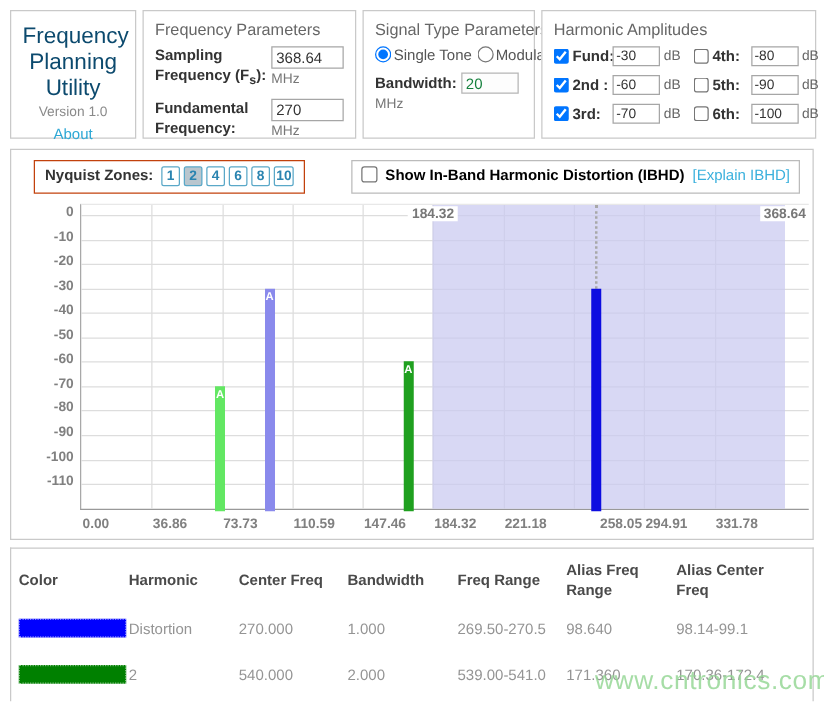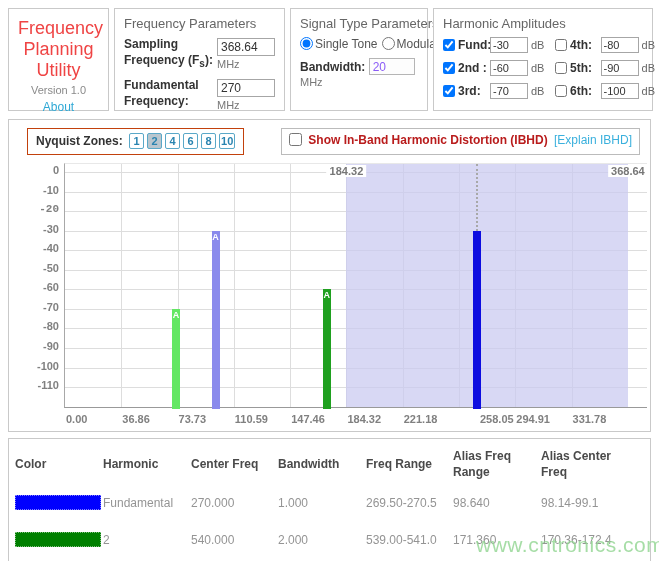--- a/index.html
+++ b/index.html
@@ -2,37 +2,37 @@
 <html><head>
 <meta charset="utf-8">
 <style>
   * { margin:0; padding:0; box-sizing:border-box; }
   html,body { width:659px; height:563px; background:#fff; overflow:hidden;
     font-family:"Liberation Sans", sans-serif; }
   
   .top-row { display:flex; gap:5px; margin:8px; }
   .panel { border:1px solid #c9c9c9; background:#fff; height:103px; padding:7px 9px; }
   .title-panel { width:101px; text-align:center; padding-top:9px; }
-  .app-title { font-size:18px; color:#ef4444; line-height:1.16; }
+  .app-title { font-size:18px; color:#0c4a6e; line-height:1.16; }
   .app-version { font-size:11px; color:#8a8a8a; margin-top:3px; }
   .about-link { font-size:12px; color:#2ea8d5; text-decoration:none; display:inline-block; margin-top:4px; cursor:pointer; }
   .panel-heading { font-size:13px; color:#666; margin-bottom:6px; white-space:nowrap; }
   .fp-panel { width:171px; }
   .fp-row { display:flex; margin-bottom:8px; }
   .fp-label { width:94px; font-size:12px; font-weight:bold; color:#333; line-height:1.3; }
   .fp-input input { width:58px; height:18px; border:1px solid #a6a6a6; font-size:12px; color:#333;
     padding:0 3px; font-family:"Liberation Sans", sans-serif; }
   .unit { font-size:11px; color:#777; margin-top:2px; }
   .stp-panel { width:138px; }
   .radio-row { font-size:12px; color:#555; white-space:nowrap; margin-bottom:7px; }
   .radio-row label { margin-right:4px; }
   .radio-row input { vertical-align:-2px; margin-right:2px; }
   .bw-row { font-size:12px; }
   .bw-label { font-weight:bold; color:#333; }
-  .bw-row input { width:46px; height:17px; border:1px solid #b5b5b5; color:#8b5cf6; font-size:12px;
+  .bw-row input { width:46px; height:17px; border:1px solid #b5b5b5; color:#15803d; font-size:12px;
     padding:0 3px; background:#fdfdfd; font-family:"Liberation Sans", sans-serif; }
   .bw-unit { font-size:11px; color:#777; }
   .ha-panel { width:220px; }
   .ha-grid { display:grid; grid-template-columns:112px 100px; row-gap:7px; }
   .ha-item { display:flex; align-items:center; font-size:12px; white-space:nowrap; }
   .ha-item input[type=checkbox] { width:12px; height:12px; margin-right:3px; }
   .ha-lab { font-weight:bold; color:#333; width:32px; }
   .ha-item input.ha-val { width:38px; height:16px; border:1px solid #a6a6a6; font-size:11px; color:#333;
     padding:0 2px; margin-right:3px; font-family:"Liberation Sans", sans-serif; }
   .ha-unit { font-size:11px; color:#666; }
@@ -40,21 +40,21 @@
   .chart-container { margin:6px 8px 0 8px; border:1px solid #c9c9c9; height:313px; padding:8px 0 0 8px; position:relative; }
   .zones-row { display:flex; justify-content:space-between; margin:0 10px 0 10px; }
   .zones-box { border:1px solid #c2410c; padding:4px 8px 5px 8px; font-size:12px; color:#333; white-space:nowrap; }
   .zones-label { font-weight:bold; }
   .zone-btn { display:inline-block; min-width:15px; height:16px; line-height:14px; text-align:center;
     border:1px solid #5aa8c8; border-radius:2px; color:#2a84b0; font-size:11px; font-weight:bold;
     margin-left:3px; padding:0 1px; cursor:pointer; background:#fff; }
   .zone-btn.selected { background:#b9c6ce; }
   .ibhd-box { border:1px solid #bbb; padding:4px 7px 5px 7px; font-size:12px; white-space:nowrap; }
   .ibhd-box input { vertical-align:-2px; margin-right:3px; }
-  .ibhd-label { font-weight:bold; color:#b91c1c;margin-top:24px; }
+  .ibhd-label { font-weight:bold; color:#000000;margin-top:24px; }
   .ibhd-link { color:#3ab0dd; text-decoration:none; cursor:pointer; margin-left:3px; }
   .chart-area { position:relative; margin-top:8px; height:270px; }
   .plot { position:absolute; left:47px; top:0; width:583px; height:245px; background:#fff;
     border-left:1px solid #a8a8a8; border-bottom:1px solid #999; border-top:1px solid #e8e8e8; }
   .hgrid { position:absolute; left:0; width:100%; height:1px; background:#ddd; }
   .vgrid { position:absolute; top:0; bottom:0; width:1px; background:#ddd; }
   .zone-band { position:absolute; top:0; bottom:0; background:rgba(201,201,240,0.72); }
   .bar { position:absolute; width:8px; }
   .alias-tag { position:absolute; top:1px; left:0; width:100%; text-align:center; color:#fff;
     font-size:9px; font-weight:bold; }
@@ -202,21 +202,21 @@
         </div>
         <div class="bar" style="left: 107.042px; top: 144.85px; height: 100.15px; background: rgb(99, 231, 99);">
           <span class="alias-tag">A</span>
         </div>
         <span class="zone-top-label" style="left: 281.452px;">184.32</span>
         <span class="zone-top-label" style="left: 562.905px;">368.64</span>
       </div>
     <div id="axis-labels">
         <span class="y-lab" style="top: 1px;">0</span>
         <span class="y-lab" style="top: 20.55px;">-10</span>
-        <span class="y-lab" style="top: 40.1px; font-family: Liberation Mono, monospace;">-20</span>
+        <span class="y-lab" style="top: 40.1px;">-20</span>
         <span class="y-lab" style="top: 59.65px;">-30</span>
         <span class="y-lab" style="top: 79.2px;">-40</span>
         <span class="y-lab" style="top: 98.75px;">-50</span>
         <span class="y-lab" style="top: 118.3px;">-60</span>
         <span class="y-lab" style="top: 137.85px;">-70</span>
         <span class="y-lab" style="top: 157.4px;">-80</span>
         <span class="y-lab" style="top: 176.95px;">-90</span>
         <span class="y-lab" style="top: 196.5px;">-100</span>
         <span class="y-lab" style="top: 216.05px;">-110</span>
         <span class="x-lab" style="left: 49px; top: 250px;">0.00</span>
@@ -241,21 +241,21 @@
       <div class="t-cell">Bandwidth</div>
       <div class="t-cell">Freq Range</div>
       <div class="t-cell">Alias Freq Range</div>
       <div class="t-cell">Alias Center Freq</div>
     </div>
   <div id="table-rows">
       <div class="t-grid t-row">
         <div>
           <div class="swatch" style="background: rgb(0, 0, 255);"></div>
         </div>
-        <div class="t-cell">Fundamental</div>
+        <div class="t-cell">Distortion</div>
         <div class="t-cell">270.000</div>
         <div class="t-cell">1.000</div>
         <div class="t-cell">269.50-270.5</div>
         <div class="t-cell">98.640</div>
         <div class="t-cell">98.14-99.1</div>
       </div>
       <div class="t-grid t-row">
         <div>
           <div class="swatch" style="background: rgb(0, 128, 0);"></div>
         </div>

